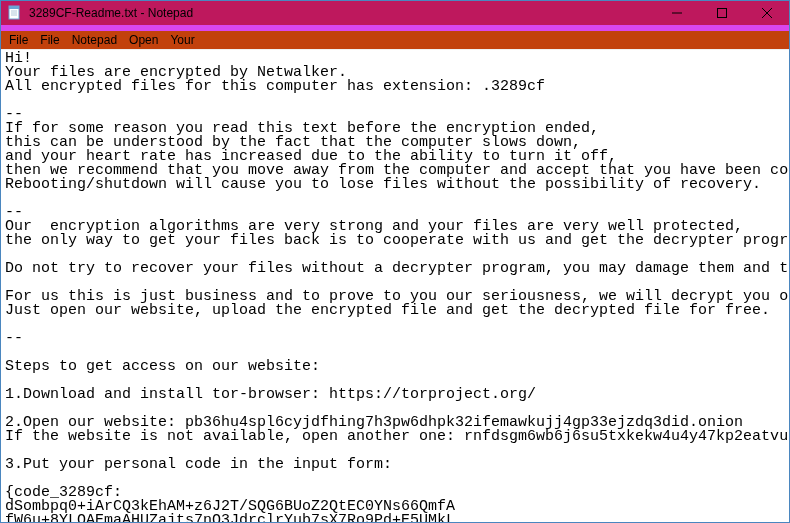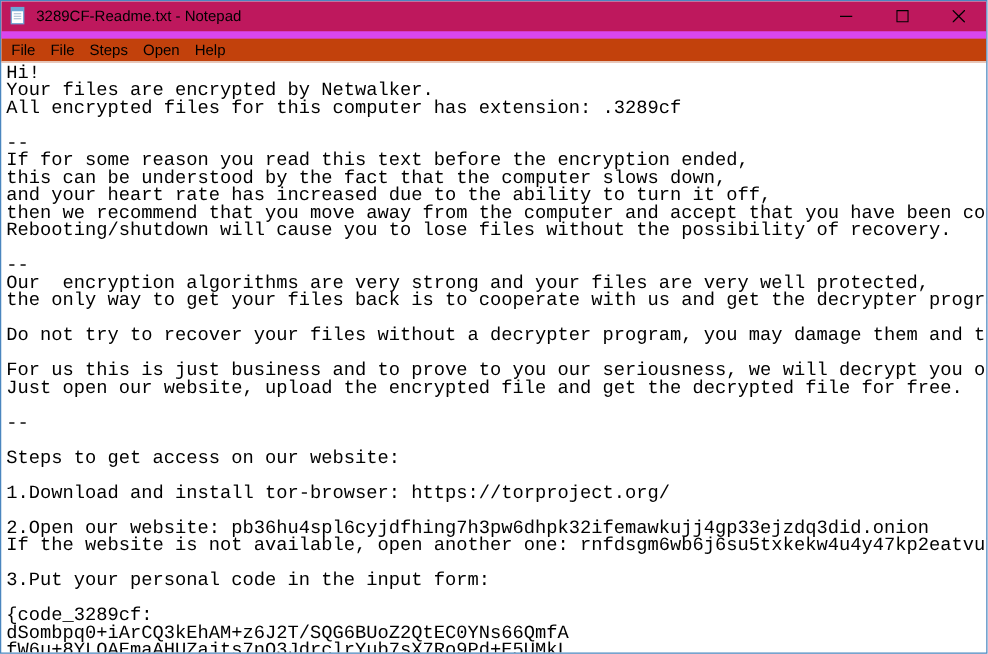--- a/index.html
+++ b/index.html
@@ -102,23 +102,23 @@
         <line x1="0" y1="0" x2="10" y2="10" stroke="#000" stroke-width="1"></line>
         <line x1="10" y1="0" x2="0" y2="10" stroke="#000" stroke-width="1"></line>
       </svg>
     </div>
   </div>
 </div>
 
 <div class="menubar">
   <span class="menu-item">File</span>
   <span class="menu-item">File</span>
-  <span class="menu-item">Steps</span>
+  <span class="menu-item">Notepad</span>
   <span class="menu-item">Open</span>
-  <span class="menu-item">Help</span>
+  <span class="menu-item">Your</span>
 </div>
 
 <div class="content">Hi!
 Your files are encrypted by Netwalker.
 All encrypted files for this computer has extension: .3289cf
 
 --
 If for some reason you read this text before the encryption ended,
 this can be understood by the fact that the computer slows down,
 and your heart rate has increased due to the ability to turn it off,

